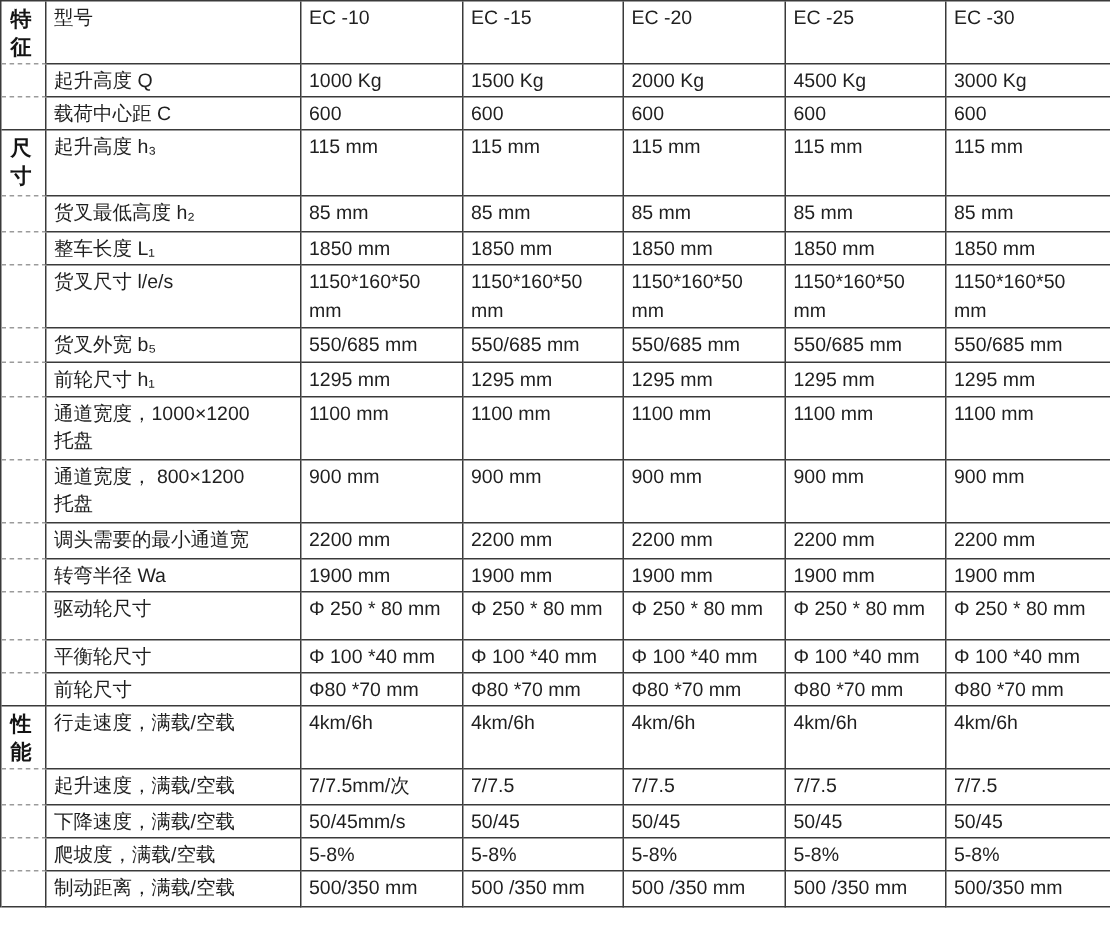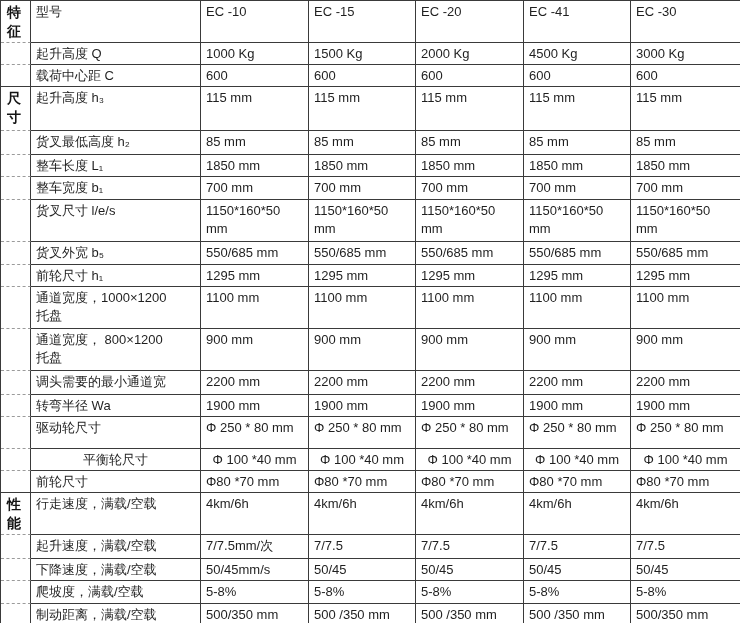--- a/index.html
+++ b/index.html
@@ -52,21 +52,21 @@
       <col style="width:110px">
     </colgroup>
     <tbody>
         <tr style="height: 40px;">
           <td class="sec dash">特
 征</td>
           <td class="lab">型号</td>
           <td class="val">EC -10</td>
           <td class="val">EC -15</td>
           <td class="val">EC -20</td>
-          <td class="val">EC -41</td>
+          <td class="val">EC -25</td>
           <td class="val">EC -30</td>
         </tr>
         <tr style="height: 22px;">
           <td class="sec dash"></td>
           <td class="lab">起升高度 Q</td>
           <td class="val">1000 Kg</td>
           <td class="val">1500 Kg</td>
           <td class="val">2000 Kg</td>
           <td class="val">4500 Kg</td>
           <td class="val">3000 Kg</td>
@@ -101,29 +101,20 @@
         </tr>
         <tr style="height: 22px; padding-left: 16px;">
           <td class="sec dash"></td>
           <td class="lab">整车长度 L₁</td>
           <td class="val">1850 mm</td>
           <td class="val">1850 mm</td>
           <td class="val">1850 mm</td>
           <td class="val">1850 mm</td>
           <td class="val">1850 mm</td>
         </tr>
-        <tr style="height: 22px;">
-          <td class="sec dash"></td>
-          <td class="lab">整车宽度 b₁</td>
-          <td class="val">700 mm</td>
-          <td class="val">700 mm</td>
-          <td class="val">700 mm</td>
-          <td class="val">700 mm</td>
-          <td class="val">700 mm</td>
-        </tr>
         <tr style="height: 42px;">
           <td class="sec dash"></td>
           <td class="lab">货叉尺寸 l/e/s</td>
           <td class="val">1150*160*50
 mm</td>
           <td class="val">1150*160*50
 mm</td>
           <td class="val">1150*160*50
 mm</td>
           <td class="val">1150*160*50
@@ -189,21 +180,21 @@
         </tr>
         <tr style="height: 32px;">
           <td class="sec dash"></td>
           <td class="lab">驱动轮尺寸</td>
           <td class="val">Φ 250 * 80 mm</td>
           <td class="val">Φ 250 * 80 mm</td>
           <td class="val">Φ 250 * 80 mm</td>
           <td class="val">Φ 250 * 80 mm</td>
           <td class="val">Φ 250 * 80 mm</td>
         </tr>
-        <tr style="height: 22px; text-align: center;">
+        <tr style="height: 22px;">
           <td class="sec dash"></td>
           <td class="lab">平衡轮尺寸</td>
           <td class="val">Φ 100 *40 mm</td>
           <td class="val">Φ 100 *40 mm</td>
           <td class="val">Φ 100 *40 mm</td>
           <td class="val">Φ 100 *40 mm</td>
           <td class="val">Φ 100 *40 mm</td>
         </tr>
         <tr style="height: 22px;">
           <td class="sec"></td>

